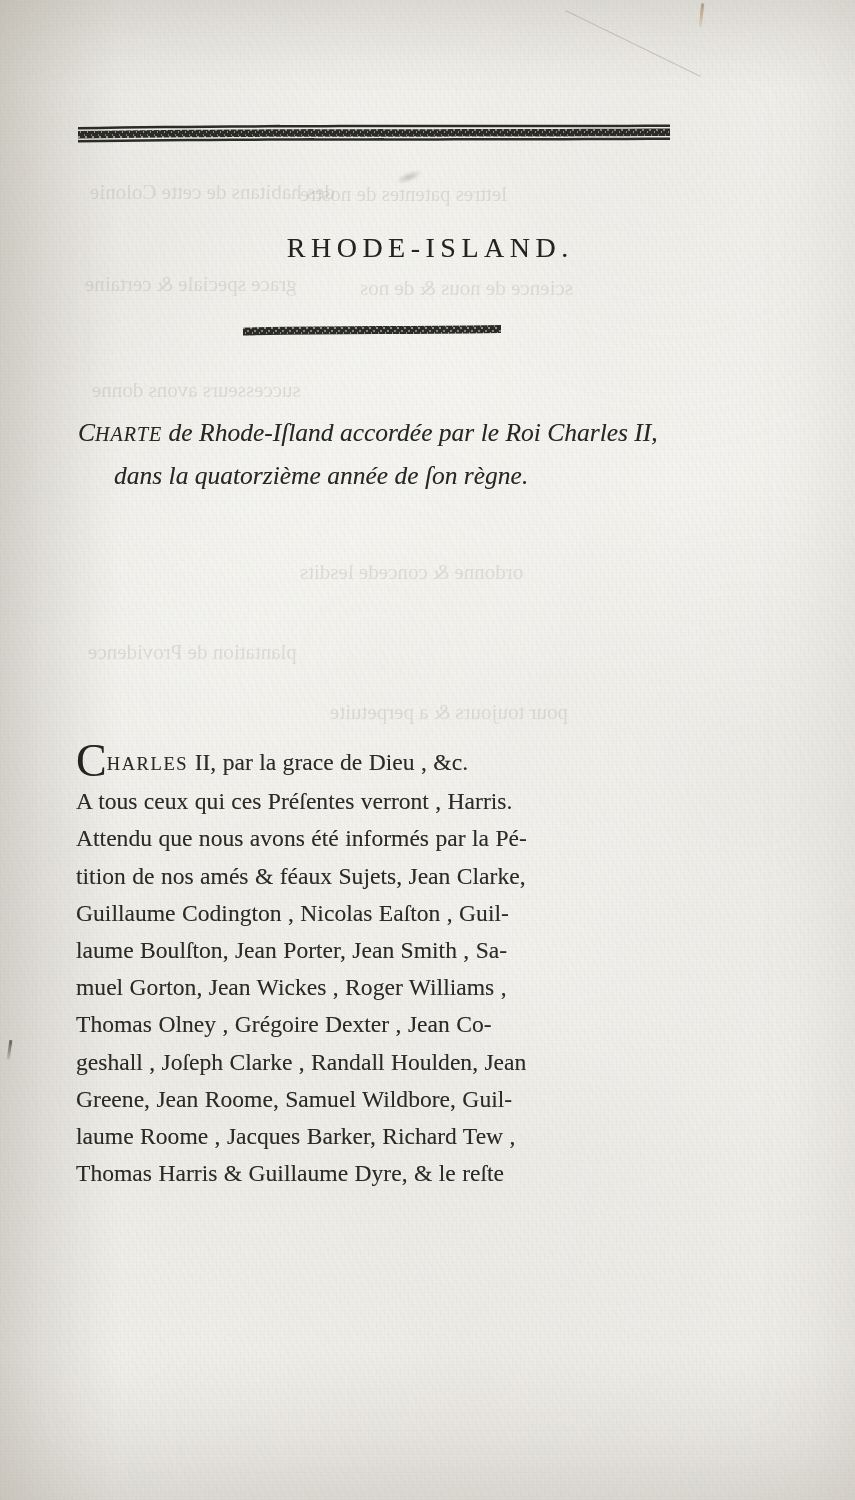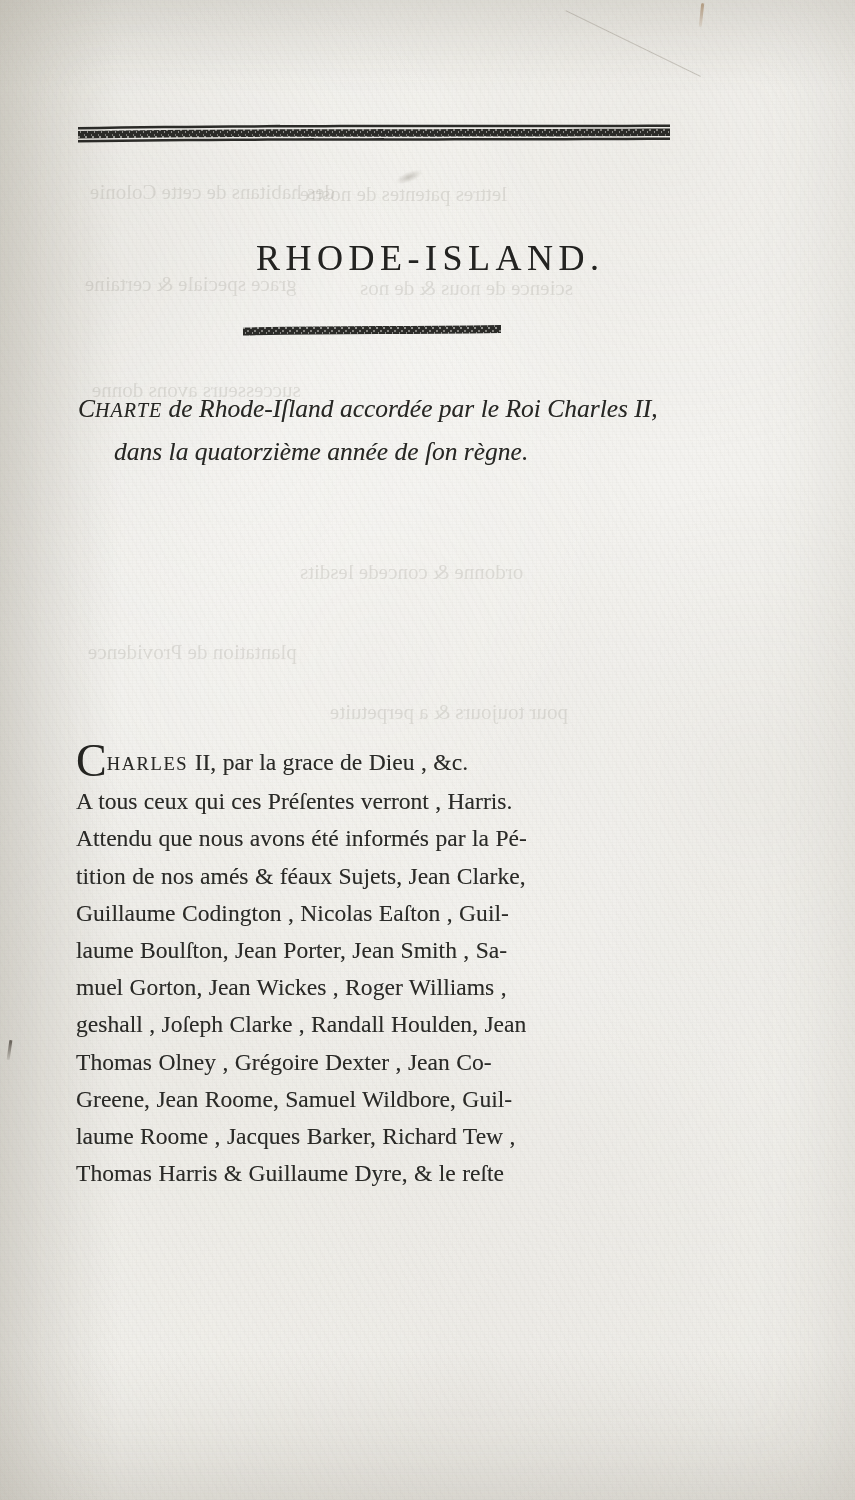--- a/index.html
+++ b/index.html
@@ -118,30 +118,30 @@
     position: absolute;
     left: 243px; top: 322px;
     width: 258px; height: 11px;
   }
 
   
   .title {
     position: absolute;
     left: 0; right: 0; top: 213px;
     text-align: center;
-    font-size: 36px;
+    font-size: 28px;
     letter-spacing: 5.5px;
     font-weight: 400;
     color: #232321;
     text-indent: 5.5px;
   }
 
   .heading-block {
     position: absolute;
-    left: 78px; top: 388px;
+    left: 78px; top: 412px;
     width: 594px;
     font-style: italic;
     font-size: 25.5px;
     line-height: 42px;
     text-align: left;
     color: #272724;
     padding-left: 36px;
     text-indent: -36px;
   }
   .heading-block .sc-big { font-size: 25.5px; }
@@ -265,21 +265,21 @@
   <div class="body-block">
     <span class="body-line justify">
       <span><span class="dropcap">C</span><span class="smallcaps">HARLES</span><span> II, par la grace de Dieu , &amp;c.</span></span>
     </span>
     <span class="body-line">A tous ceux qui ces Préſentes verront , Harris.</span>
     <span class="body-line">Attendu que nous avons été informés par la Pé-</span>
     <span class="body-line">tition de nos amés &amp; féaux Sujets, Jean Clarke,</span>
     <span class="body-line">Guillaume Codington , Nicolas Eaſton , Guil-</span>
     <span class="body-line">laume Boulſton, Jean Porter, Jean Smith , Sa-</span>
     <span class="body-line">muel Gorton, Jean Wickes , Roger Williams ,</span>
+    <span class="body-line">Thomas Olney , Grégoire Dexter , Jean Co-</span>
     <span class="body-line">geshall , Joſeph Clarke , Randall Houlden, Jean</span>
-    <span class="body-line">Thomas Olney , Grégoire Dexter , Jean Co-</span>
     <span class="body-line">Greene, Jean Roome, Samuel Wildbore, Guil-</span>
     <span class="body-line">laume Roome , Jacques Barker, Richard Tew ,</span>
     <span class="body-line">Thomas Harris &amp; Guillaume Dyre, &amp; le reſte</span>
   </div>
 
   <div class="vignette"></div>
 </div>
 
 </body></html>

